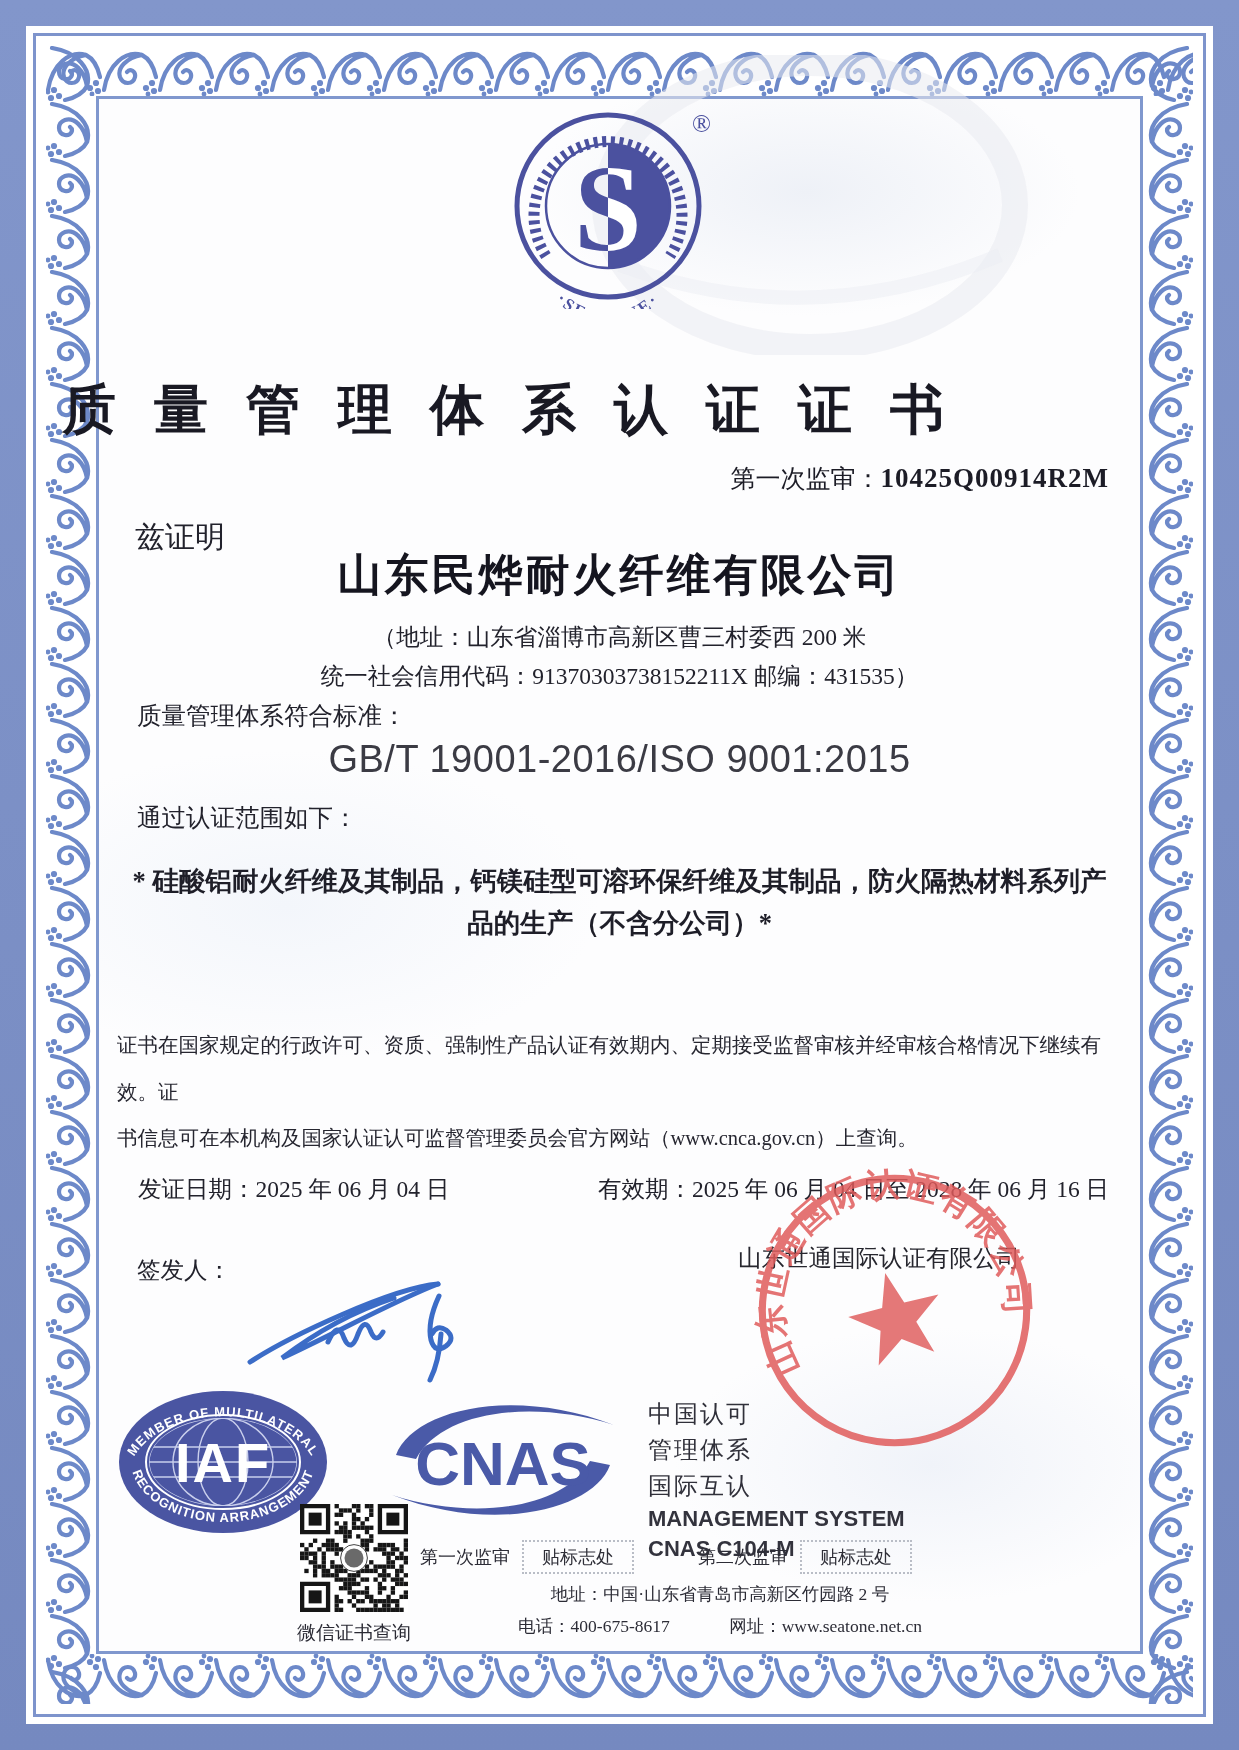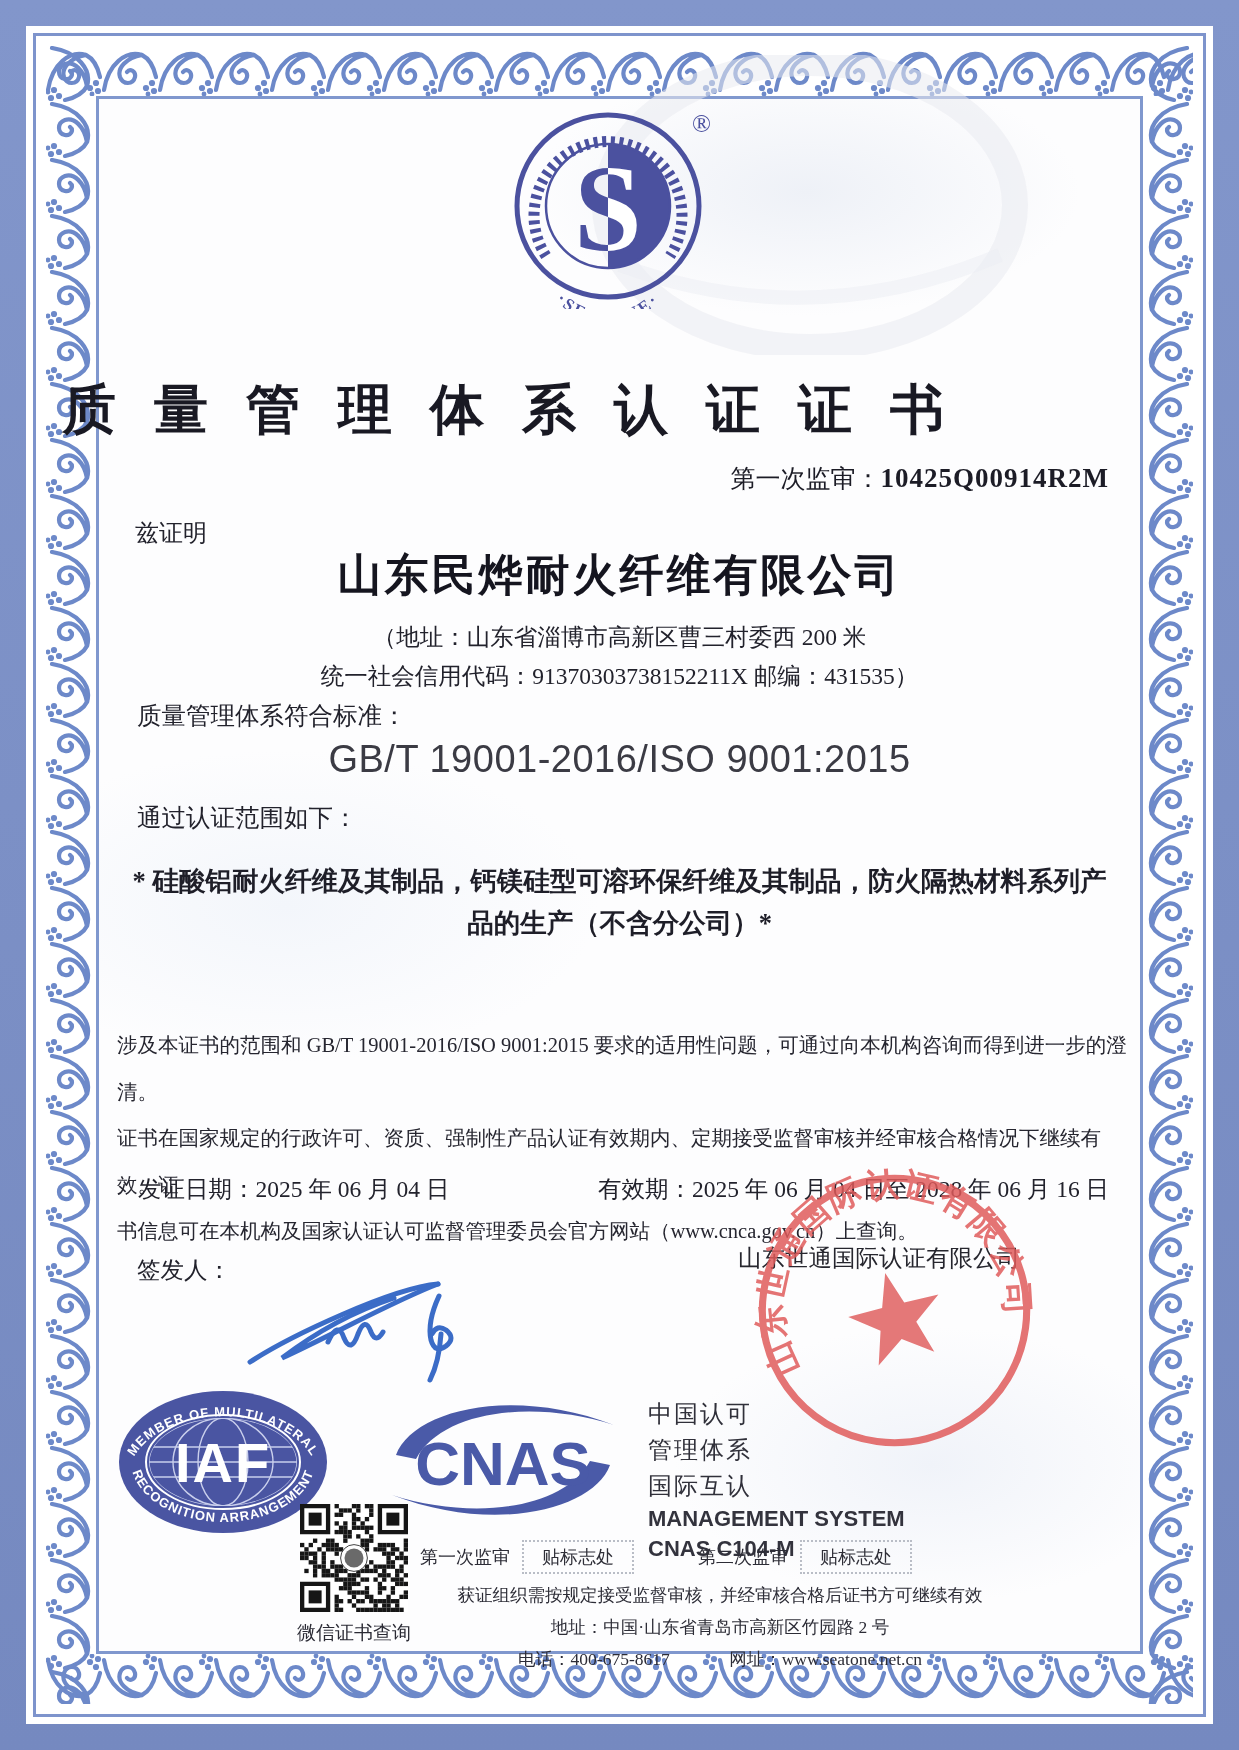--- a/index.html
+++ b/index.html
@@ -24,21 +24,21 @@
   .decor-top    { left:46px; top:46px;   width:1147px; }
   .decor-bottom { left:46px; top:1654px; width:1147px; transform:scaleY(-1); }
   .decor-left   { left:46px; top:46px;   width:1658px; transform:rotate(90deg); transform-origin:25px 25px; }
   .decor-right  { left:1143px; top:46px; width:1658px; transform:rotate(90deg) scaleY(-1); transform-origin:25px 25px; }
   .swirl { display:inline-block; }
   .sans { font-family:"Liberation Sans","DejaVu Sans",sans-serif; }
   .title { top:374px; left:0; width:1006px; text-align:center; font-size:54px; font-weight:600;
            letter-spacing:38px; text-indent:38px; color:#191923; }
   .certno { top:462px; right:130px; font-size:25px; color:#1c1c26; }
   .certno b { font-size:27px; letter-spacing:1px; }
-  .certify-label { left:135px; top:517px; font-size:24px; }
+  .certify-label { left:135px; top:517px; font-size:30px; }
   .company { top:546px; left:0; width:1239px; text-align:center; font-size:44px; font-weight:700; letter-spacing:3px; color:#15151f; }
   .center-line { left:0; width:1239px; text-align:center; }
   .addr { top:621px; font-size:23.5px; }
   .credit { top:660px; font-size:23.5px; }
   .label-line { left:137px; font-size:24.5px; }
   .standard { top:738px; font-size:38px; font-weight:500; color:#3b3b44; letter-spacing:0.5px; }
   .scope { left:110px; width:1019px; top:860px; font-size:26.5px; font-weight:700; line-height:42px; text-align:center; color:#1e1e28; }
   .fineprint { left:117px; width:1010px; top:1022px; font-size:20.5px; line-height:46.5px; color:#262630; }
   .date-left { left:138px; top:1173px; font-size:23.5px; }
   .date-right { right:130px; top:1173px; font-size:23.5px; }
@@ -1028,21 +1028,20 @@
   <div class="abs label-line" style="top:699px;">质量管理体系符合标准：</div>
   <div class="abs center-line standard sans">GB/T 19001-2016/ISO 9001:2015</div>
   <div class="abs label-line" style="top:801px;">通过认证范围如下：</div>
 
   <div class="abs scope">
     <div>* 硅酸铝耐火纤维及其制品，钙镁硅型可溶环保纤维及其制品，防火隔热材料系列产</div>
     <div>品的生产（不含分公司）*</div>
   </div>
 
   <div class="abs fineprint">
-    <div>涉及本证书的范围和 GB/T 19001-2016/ISO 9001:2015 要求的适用性问题，可通过向本机构咨询而得到进一步的澄清。</div>
     <div>证书在国家规定的行政许可、资质、强制性产品认证有效期内、定期接受监督审核并经审核合格情况下继续有效。证</div>
     <div>书信息可在本机构及国家认证认可监督管理委员会官方网站（www.cnca.gov.cn）上查询。</div>
   </div>
 
   <div class="abs date-left">发证日期：2025 年 06 月 04 日</div>
   <div class="abs date-right">有效期：2025 年 06 月 04 日至 2028 年 06 月 16 日</div>
 
   <div class="abs signer">签发人：</div>
 
   <svg class="abs" style="left:242px;top:1268px;" width="235" height="120" viewBox="0 0 235 120">
@@ -1334,20 +1333,19 @@
   <div class="abs qr-caption">微信证书查询</div>
 
   <div class="abs footer-block">
     <div class="footer-row1">
       <span>第一次监审</span>
       <span class="sticker-box">贴标志处</span>
       <span class="row1-gap"></span>
       <span>第二次监审</span>
       <span class="sticker-box">贴标志处</span>
     </div>
-    <div class="footer-note">获证组织需按规定接受监督审核，并经审核合格后证书方可继续有效</div>
     <div class="footer-addr">地址：中国·山东省青岛市高新区竹园路 2 号</div>
     <div class="footer-contact">
       <span>电话：400-675-8617</span>
       <span>网址：www.seatone.net.cn</span>
     </div>
   </div>
 </div>
 
 </body></html>

